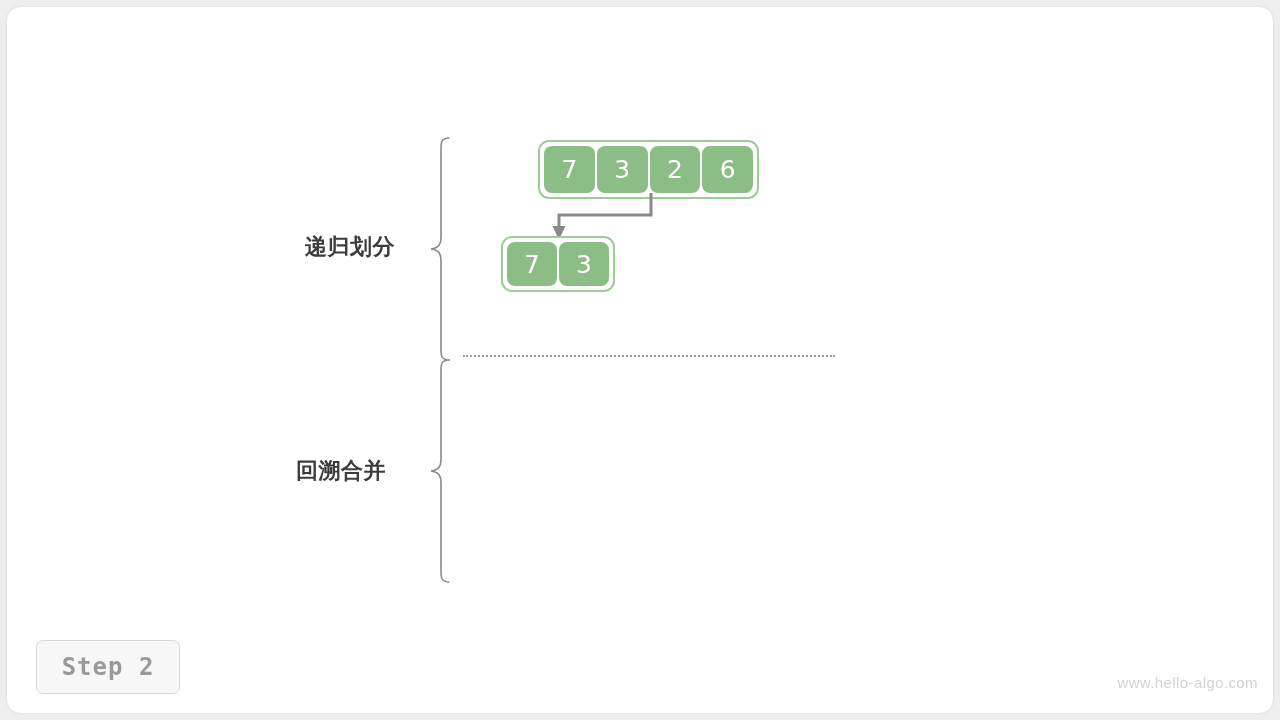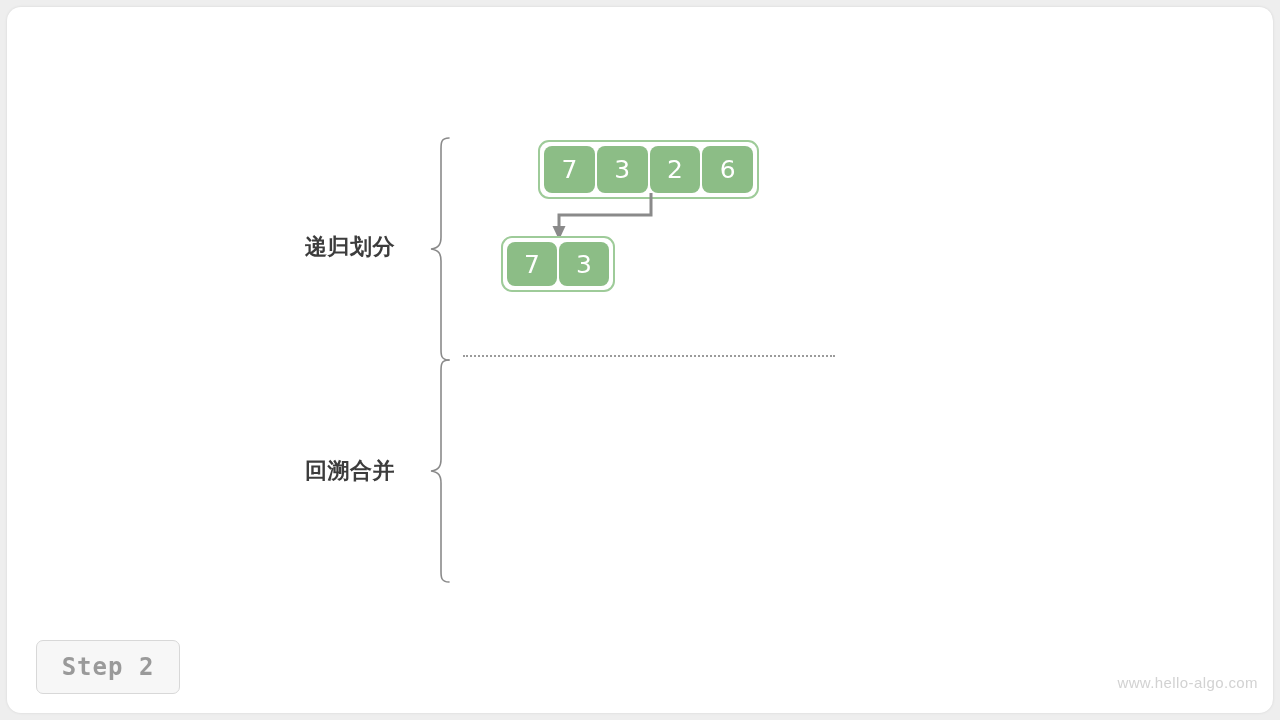--- a/index.html
+++ b/index.html
@@ -101,21 +101,21 @@
   .side-label {
     position: absolute;
     color: #3c3c3c;
     font-family: Liberation Mono, monospace;
     font-size: 22px;
     font-weight: bold;
     letter-spacing: 0.5px;
     white-space: nowrap;
   }
   #label-divide { left: 305px; top: 232px; }
-  #label-merge  { left: 305px; top: 456px; text-align: right; }
+  #label-merge  { left: 296px; top: 456px; text-align: right; }
 
   
   #divider {
     position: absolute;
     left: 463px;
     top: 355px;
     width: 372px;
     height: 0;
     border-top: 2px dotted #9b9b9b;
   }

